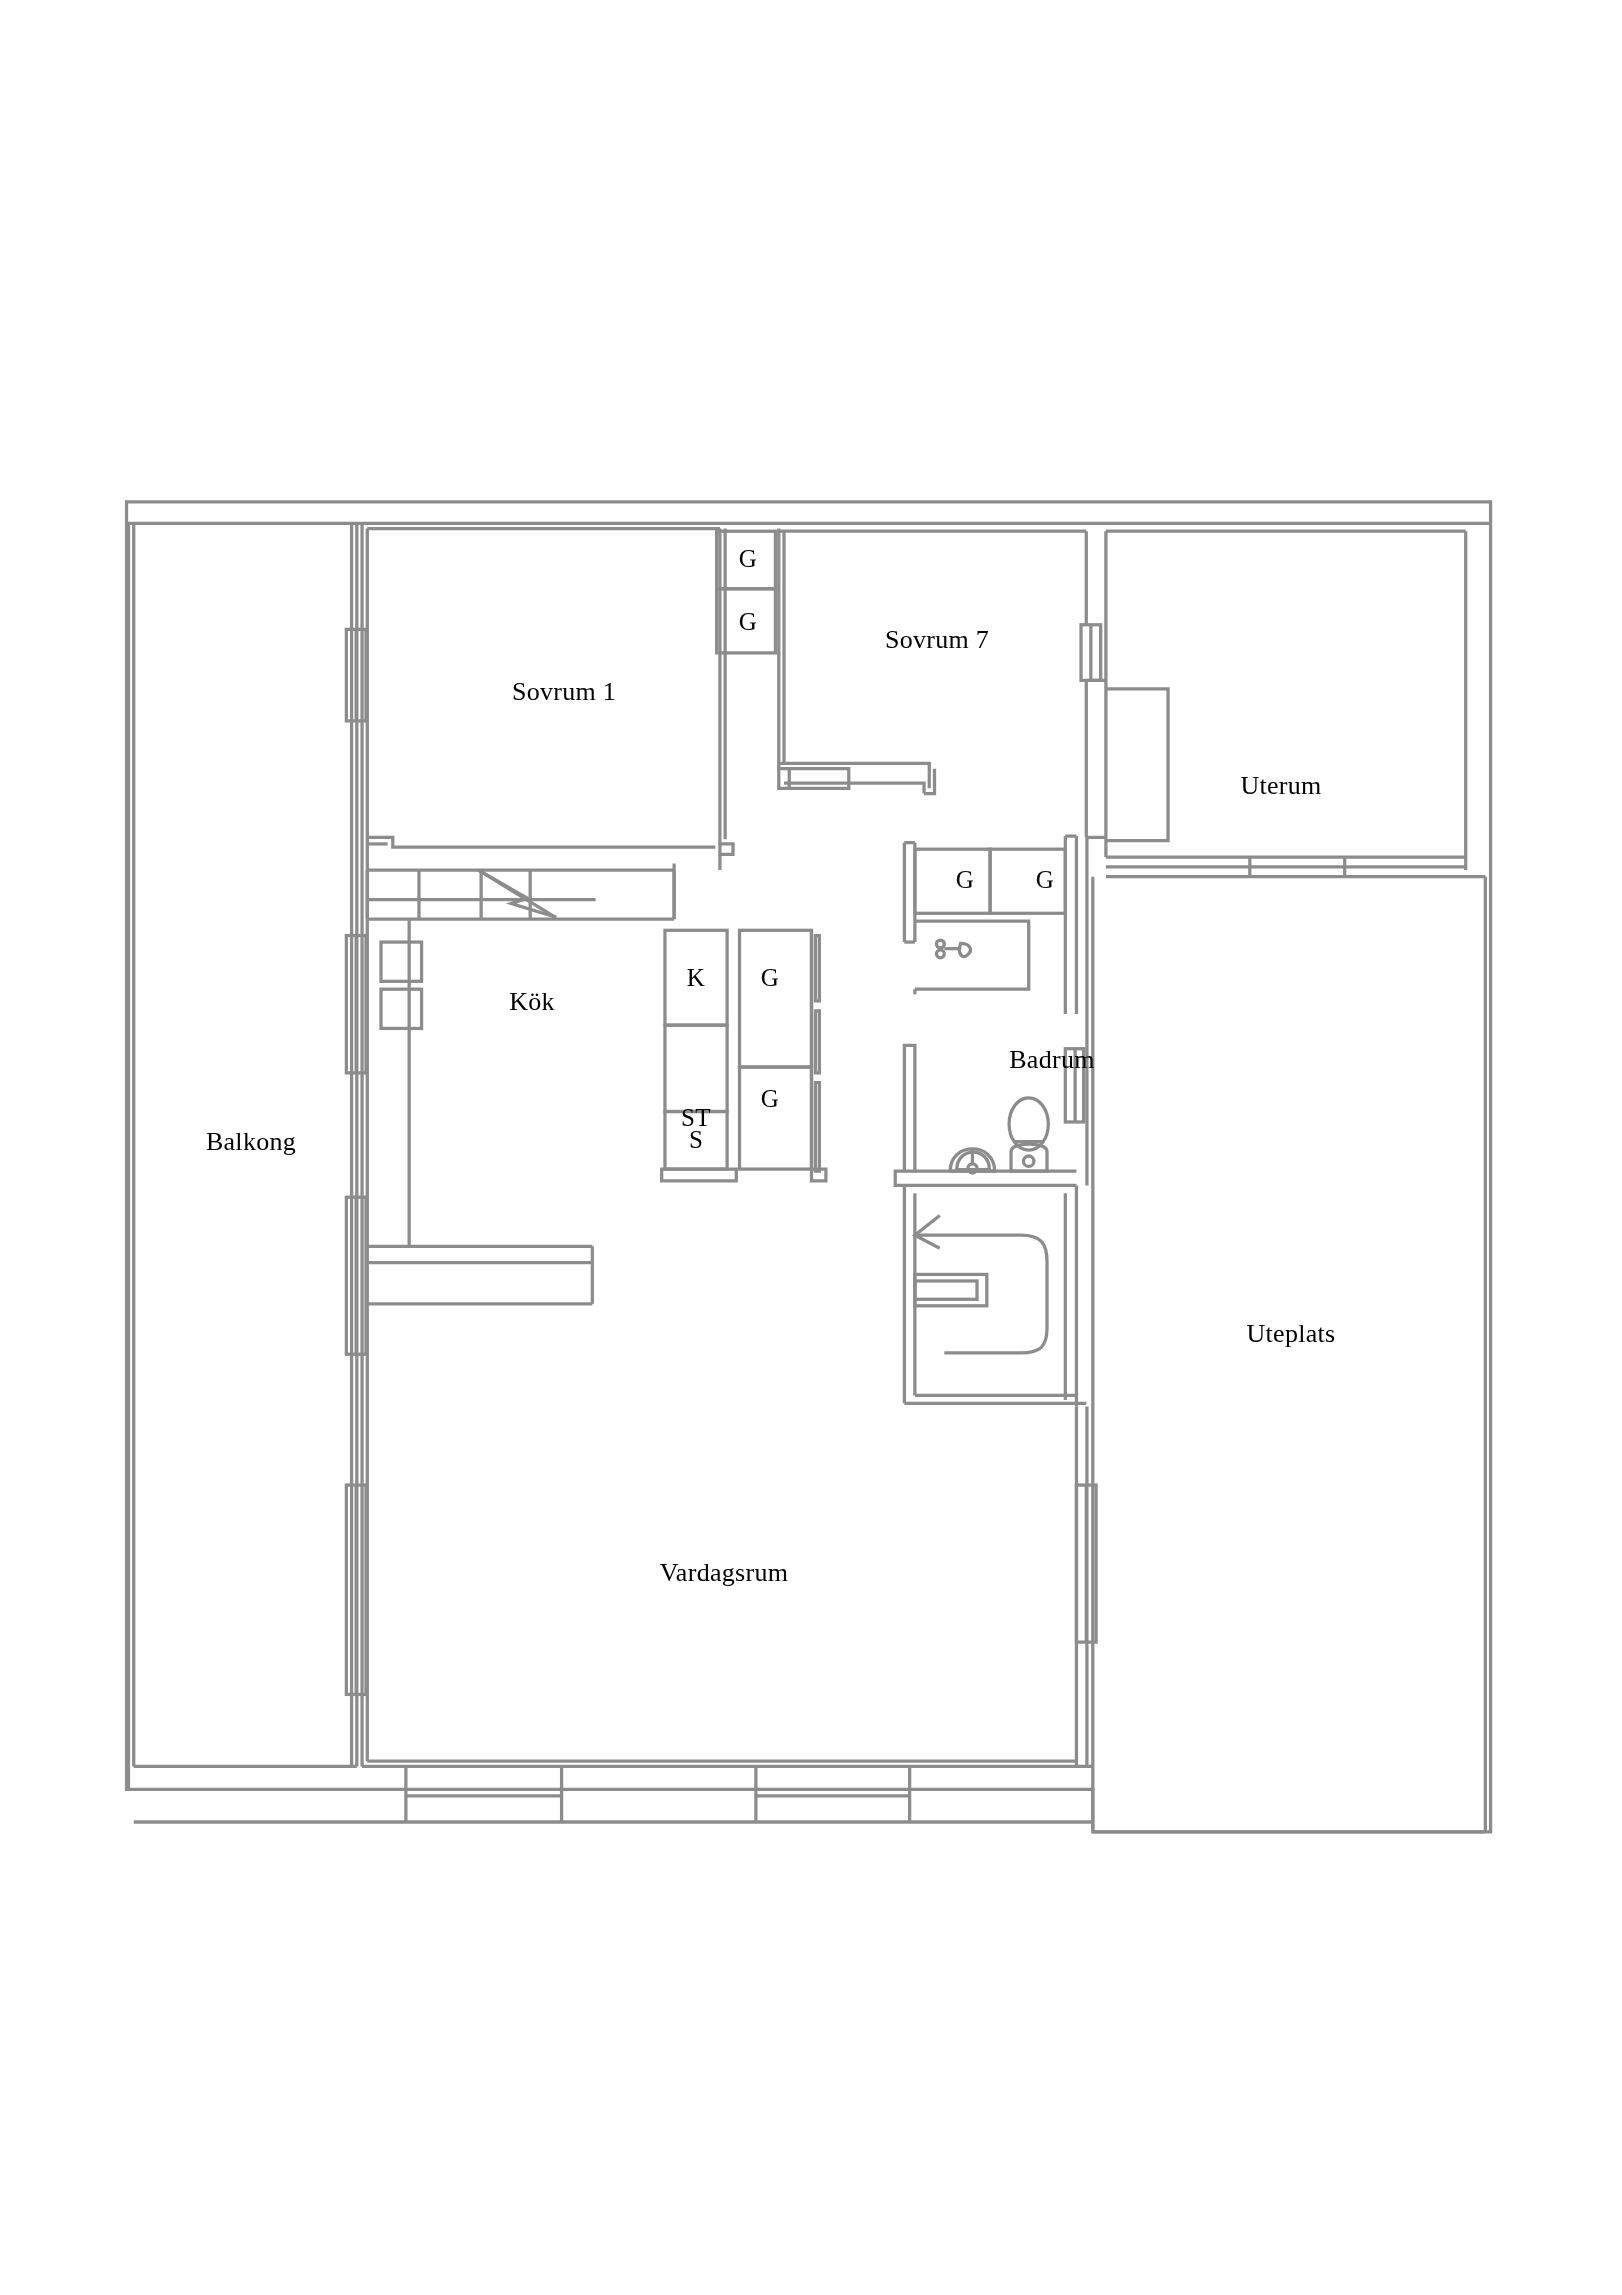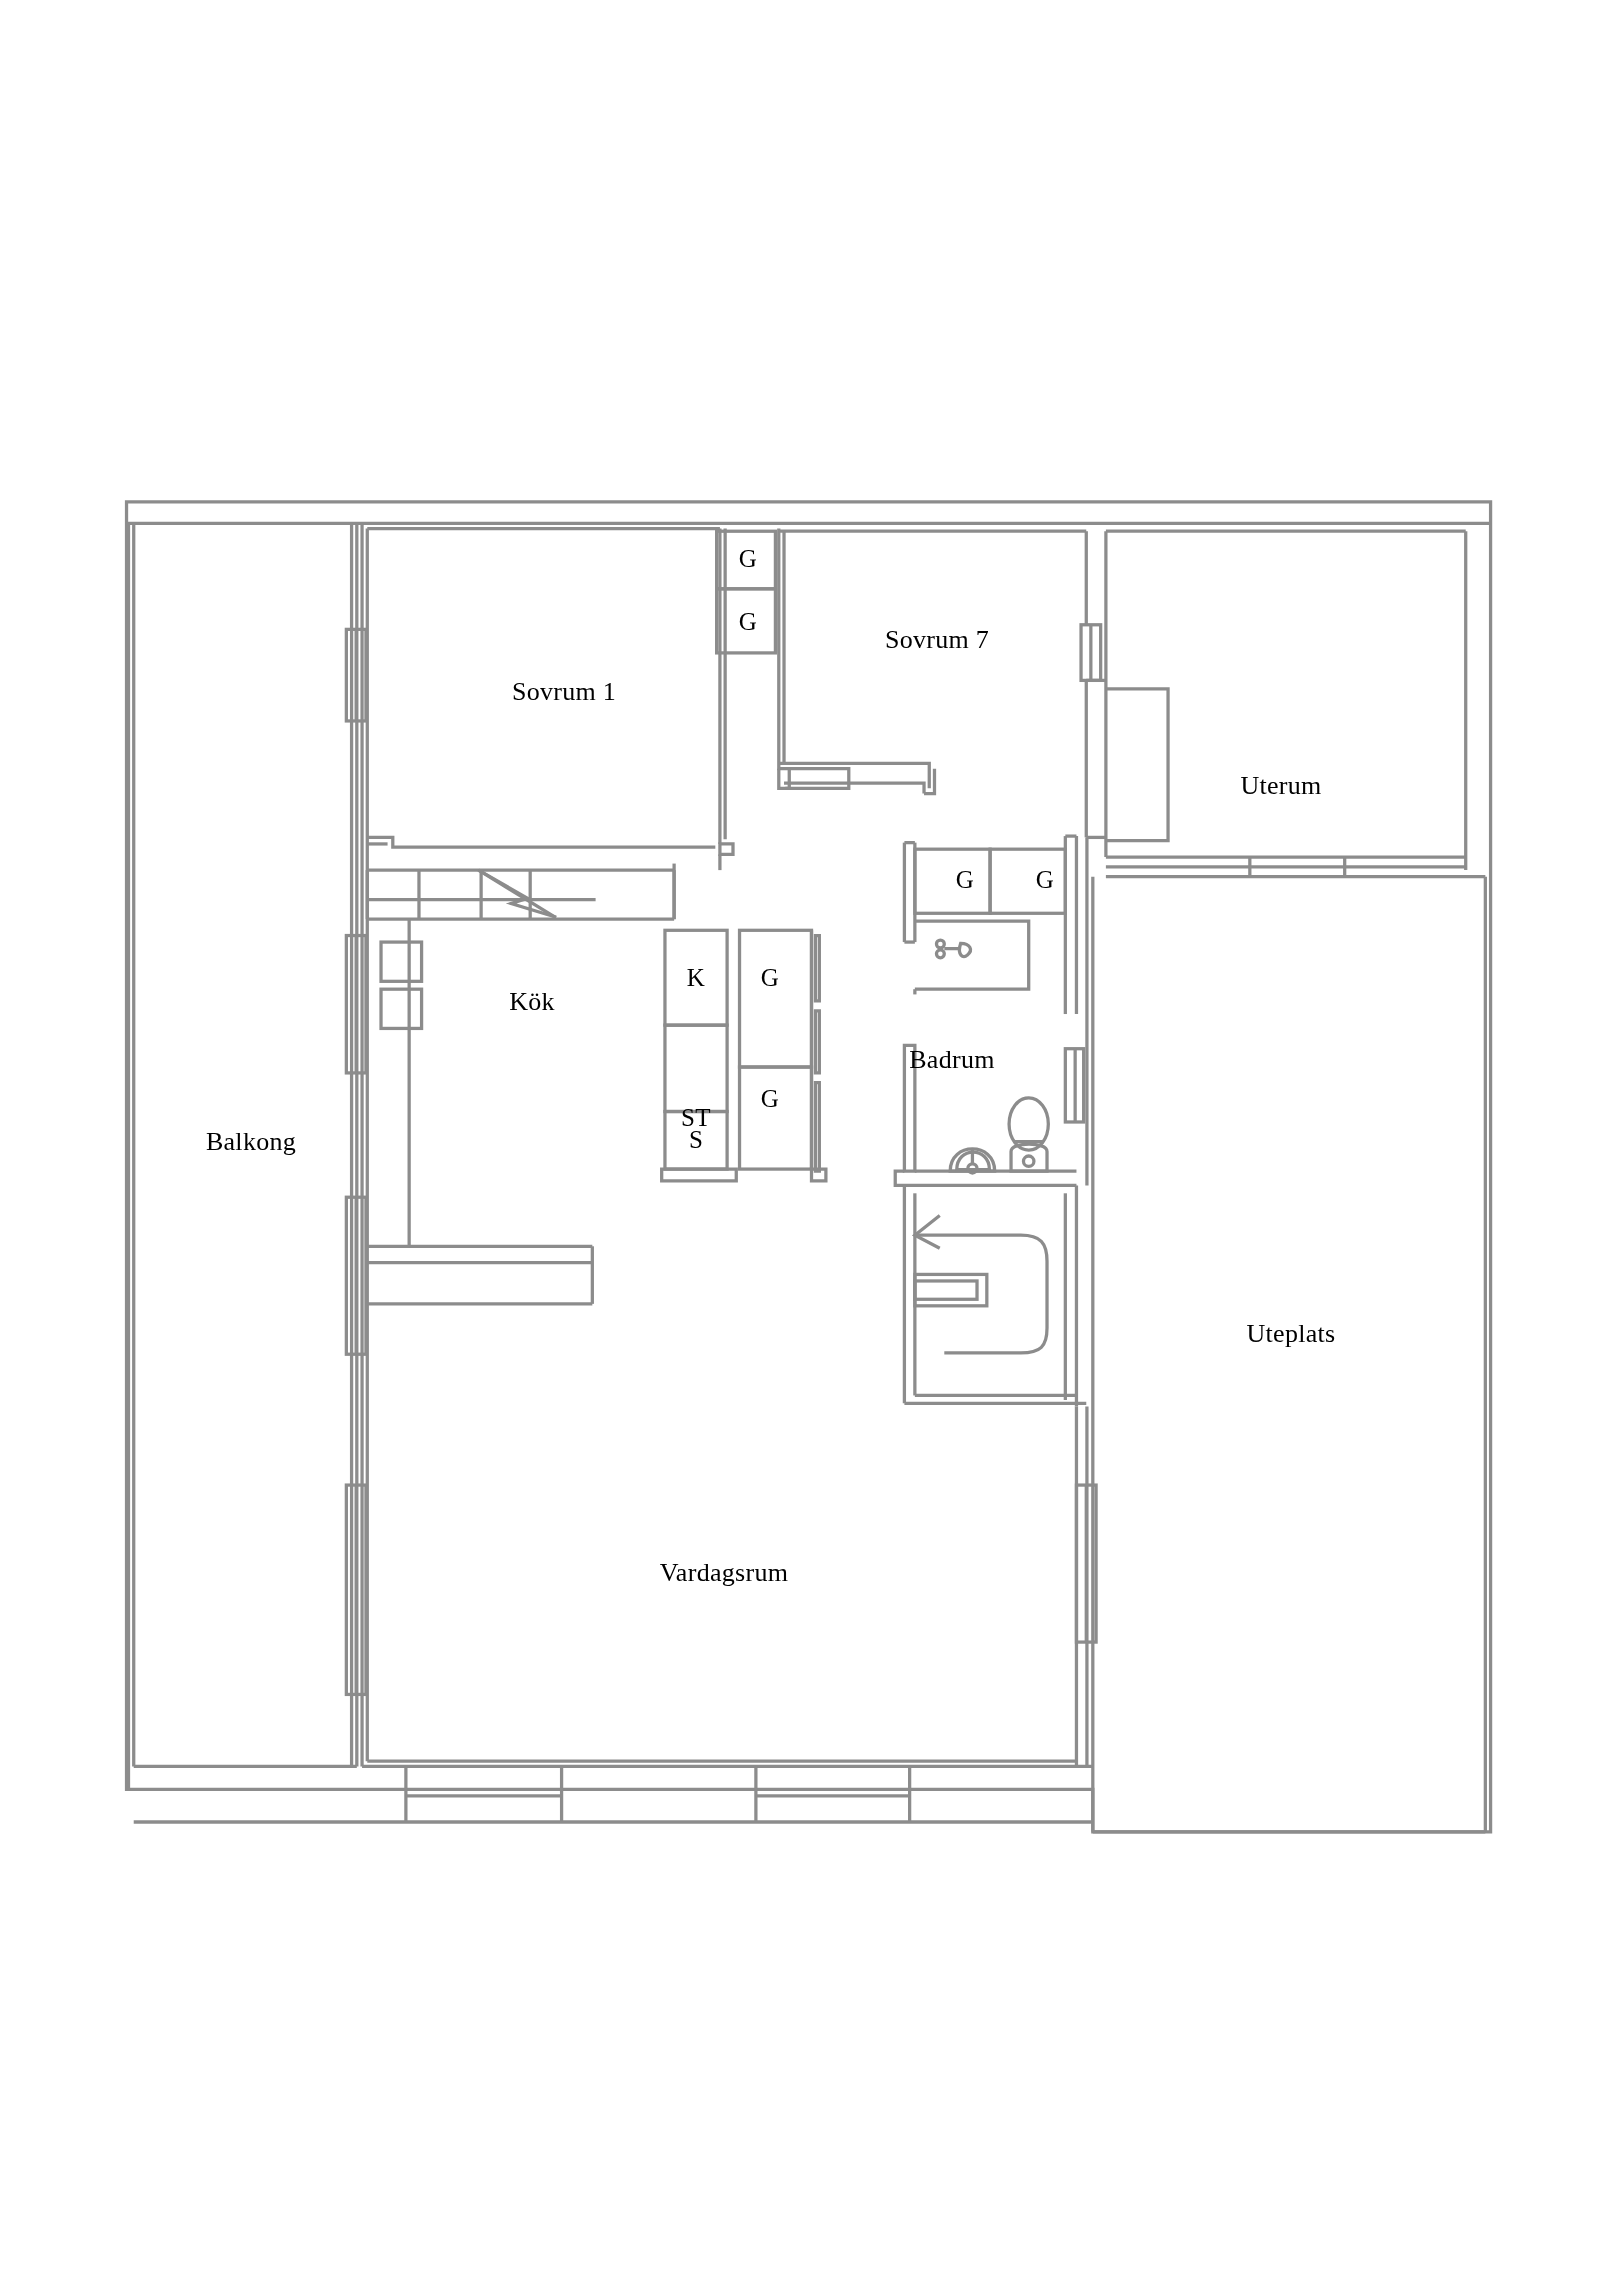--- a/index.html
+++ b/index.html
@@ -204,21 +204,21 @@
     <path d="M204,2785 L1670,2785"></path>
 
   </g>
 </svg>
 
 <div class="room-label lbl-room" style="left:251px;top:1142px;">Balkong</div>
 <div class="room-label lbl-room" style="left:564px;top:692px;">Sovrum 1</div>
 <div class="room-label lbl-room" style="left:937px;top:640px;">Sovrum 7</div>
 <div class="room-label lbl-room" style="left:1281px;top:742px;margin-top:44px;">Uterum</div>
 <div class="room-label lbl-room" style="left:532px;top:1002px;">Kök</div>
-<div class="room-label lbl-room" style="left:952px;top:1060px;text-align:center;">Badrum</div>
+<div class="room-label lbl-room" style="left:1052px;top:1060px;text-align:center;">Badrum</div>
 <div class="room-label lbl-room" style="left:1291px;top:1334px;">Uteplats</div>
 <div class="room-label lbl-room" style="left:724px;top:1573px;">Vardagsrum</div>
 
 <div class="room-label lbl-closet" style="left:748px;top:559px;">G</div>
 <div class="room-label lbl-closet" style="left:748px;top:622px;">G</div>
 <div class="room-label lbl-closet" style="left:696px;top:978px;">K</div>
 <div class="room-label lbl-closet" style="left:770px;top:978px;">G</div>
 <div class="room-label lbl-closet" style="left:696px;top:1080px;margin-top:38px;">ST</div>
 <div class="room-label lbl-closet" style="left:770px;top:1099px;">G</div>
 <div class="room-label lbl-closet" style="left:696px;top:1140px;">S</div>

